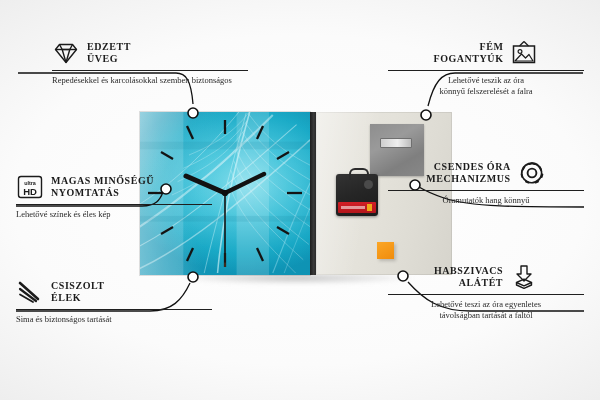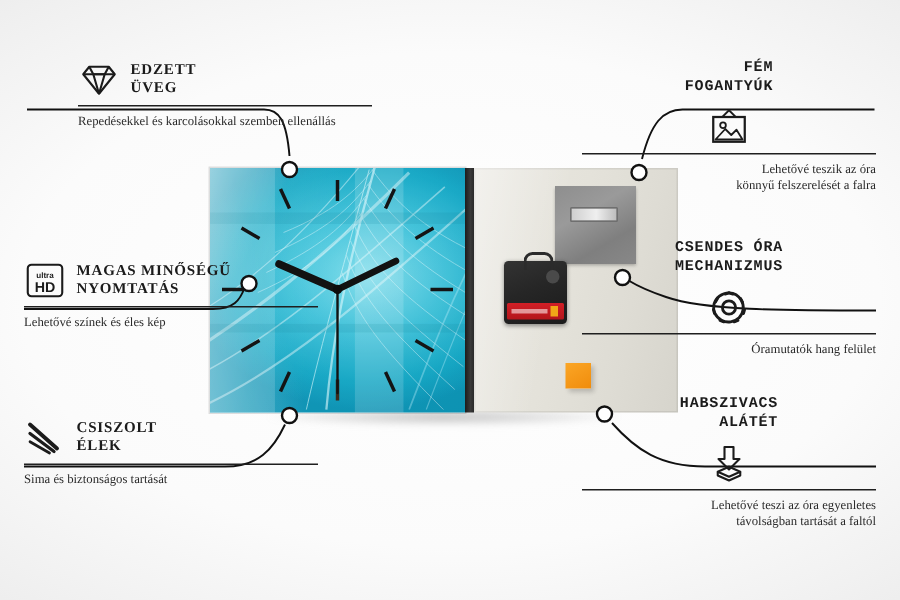--- a/index.html
+++ b/index.html
@@ -78,30 +78,30 @@
   .foam-pad{
     position:absolute;left:61px;top:130px;width:17px;height:17px;
     background:linear-gradient(150deg,#fba626 0%,#f08c0c 100%);
     box-shadow:2px 2px 3px rgba(0,0,0,.18);
   }
 
   
   .callout{position:absolute;width:196px;}
   .callout .hdr{display:flex;align-items:center;gap:7px;}
   .callout.left .hdr{justify-content:flex-start;}
-  .callout.right .hdr{justify-content:center;flex-direction:column;font-family:Liberation Mono, monospace;}
+  .callout.right .hdr{justify-content:center;}
   .ico{flex:0 0 auto;width:28px;height:26px;display:flex;align-items:center;justify-content:center;}
   .title{
     font-size:10px;line-height:12.5px;letter-spacing:.55px;color:#1b1b1b;
     font-weight:bold;text-transform:uppercase;
   }
   .callout.right .title{text-align:right;}
   .rule{height:1px;background:#1f1f1f;margin:4px 0 4px 0;width:100%;}
   .desc{font-size:8.5px;line-height:10.5px;color:#2a2a2a;}
-  .callout.right .desc{text-align:right;}
+  .callout.right .desc{text-align:center;}
 
   
   .leaders{position:absolute;inset:0;pointer-events:none;}
 </style>
 </head>
 <body>
 
 <div class="stage">
 
   <div class="product">
@@ -237,21 +237,21 @@
               <path d="M9.2,8.5 L16.8,8.5"></path>
           </g>
         </svg>
       </span>
       <span class="title">
         <span>EDZETT</span><br>
         <span>ÜVEG</span>
       </span>
     </div>
     <div class="rule"></div>
-    <div class="desc">Repedésekkel és karcolásokkal szemben ellenállás</div>
+    <div class="desc">Repedésekkel és karcolásokkal szemben biztonságos</div>
   </div>
 
   <div class="callout left" style="left:16px;top:174px;">
     <div class="hdr">
       <span class="ico">
         <svg viewBox="0 0 28 26" width="28" height="26">
           <rect x="2.5" y="2.5" width="23" height="21" rx="2.5" fill="none" stroke="#1b1b1b" stroke-width="1.4"></rect>
           <text x="14" y="11" font-family="Liberation Sans, sans-serif" font-size="5.4" font-weight="bold" text-anchor="middle" fill="#1b1b1b">ultra</text>
           <text x="14" y="20.5" font-family="Liberation Sans, sans-serif" font-size="9.5" font-weight="bold" text-anchor="middle" fill="#1b1b1b">HD</text>
         </svg>
@@ -323,21 +323,21 @@
                      M8.0,21.6 L10.5,22.6 M20.0,21.6 L17.5,22.6"></path>
             <path d="M14,3.2 C9.2,3.2 5.1,6.4 4.0,10.8 C3.0,15.0 5.0,19.4 9.0,21.5
                      C12.8,23.5 17.6,22.8 20.7,19.8 C23.8,16.7 24.4,11.9 22.2,8.2
                      C20.5,5.2 17.4,3.2 14,3.2 Z"></path>
             <circle cx="14" cy="13" r="4.4"></circle>
           </g>
         </svg>
       </span>
     </div>
     <div class="rule"></div>
-    <div class="desc">Óramutatók hang felület</div>
+    <div class="desc">Óramutatók hang könnyű</div>
   </div>
 
   <div class="callout right" style="left:388px;top:264px;">
     <div class="hdr">
       <span class="title">
         <span>HABSZIVACS</span><br>
         <span>ALÁTÉT</span>
       </span>
       <span class="ico">
         <svg viewBox="0 0 28 26" width="28" height="26">

